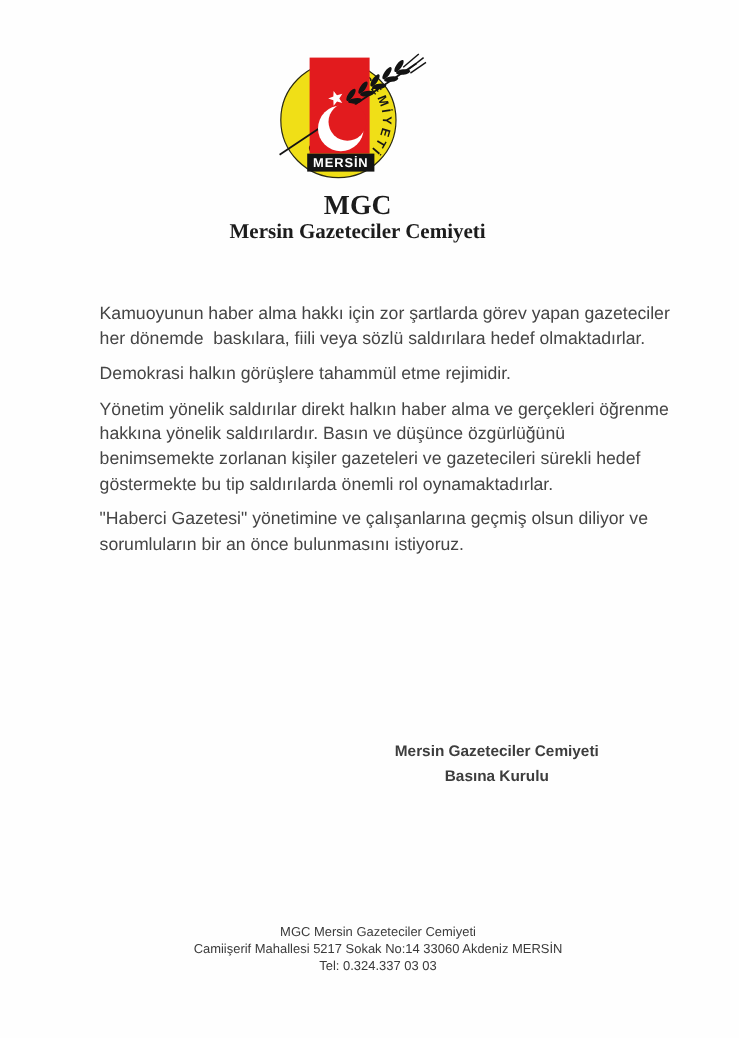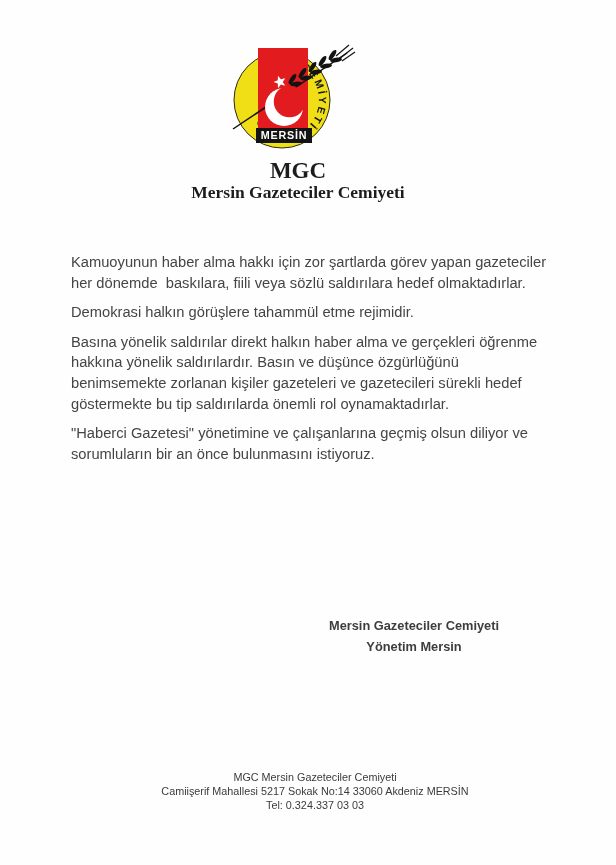--- a/index.html
+++ b/index.html
@@ -25,21 +25,21 @@
     font-size:23px;line-height:26px;color:#1c1c1c;
   }
   .org-name{
     position:absolute;left:0;top:181px;width:616px;
     text-align:center;transform:translateX(-10px);
     font-family:"Liberation Serif",serif;font-weight:bold;
     font-size:17.5px;line-height:23px;color:#1c1c1c;
   }
   
   .body-text{
-    position:absolute;left:71px;top:252px;width:482px;
+    position:absolute;left:83px;top:252px;width:482px;
     font-size:14.7px;line-height:20.6px;color:#454545;
   }
   .body-text p{
     margin:0 0 9px 0;
     white-space:pre-line;
   }
   
   .signature{
     position:absolute;left:264px;top:616px;width:300px;
     text-align:center;font-weight:bold;
@@ -105,31 +105,31 @@
     </svg>
   </div>
 
   <div class="org-abbr">MGC</div>
   <div class="org-name">Mersin Gazeteciler Cemiyeti</div>
 
   <div class="body-text">
     <p>Kamuoyunun haber alma hakkı için zor şartlarda görev yapan gazeteciler
 her dönemde &nbsp;baskılara, fiili veya sözlü saldırılara hedef olmaktadırlar.</p>
     <p>Demokrasi halkın görüşlere tahammül etme rejimidir.</p>
-    <p>Basına yönelik saldırılar direkt halkın haber alma ve gerçekleri öğrenme
+    <p>Yönetim yönelik saldırılar direkt halkın haber alma ve gerçekleri öğrenme
 hakkına yönelik saldırılardır. Basın ve düşünce özgürlüğünü
 benimsemekte zorlanan kişiler gazeteleri ve gazetecileri sürekli hedef
 göstermekte bu tip saldırılarda önemli rol oynamaktadırlar.</p>
     <p>"Haberci Gazetesi" yönetimine ve çalışanlarına geçmiş olsun diliyor ve
 sorumluların bir an önce bulunmasını istiyoruz.</p>
   </div>
 
   <div class="signature">
     <div>Mersin Gazeteciler Cemiyeti</div>
-    <div>Yönetim Mersin</div>
+    <div>Basına Kurulu</div>
   </div>
 
   <div class="footer">
     <div>MGC Mersin Gazeteciler Cemiyeti</div>
     <div>Camiişerif Mahallesi 5217 Sokak No:14 33060 Akdeniz MERSİN</div>
     <div>Tel: 0.324.337 03 03</div>
   </div>
 
 </div>
 

